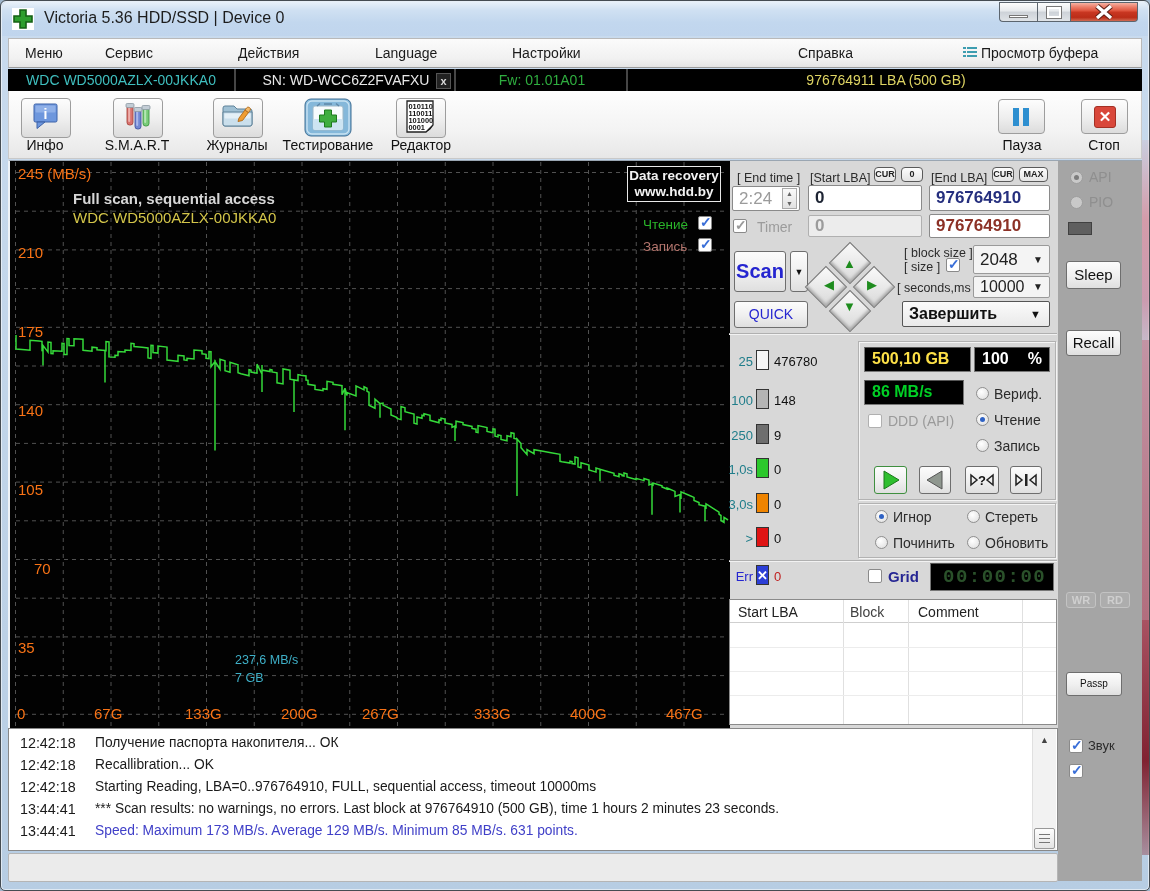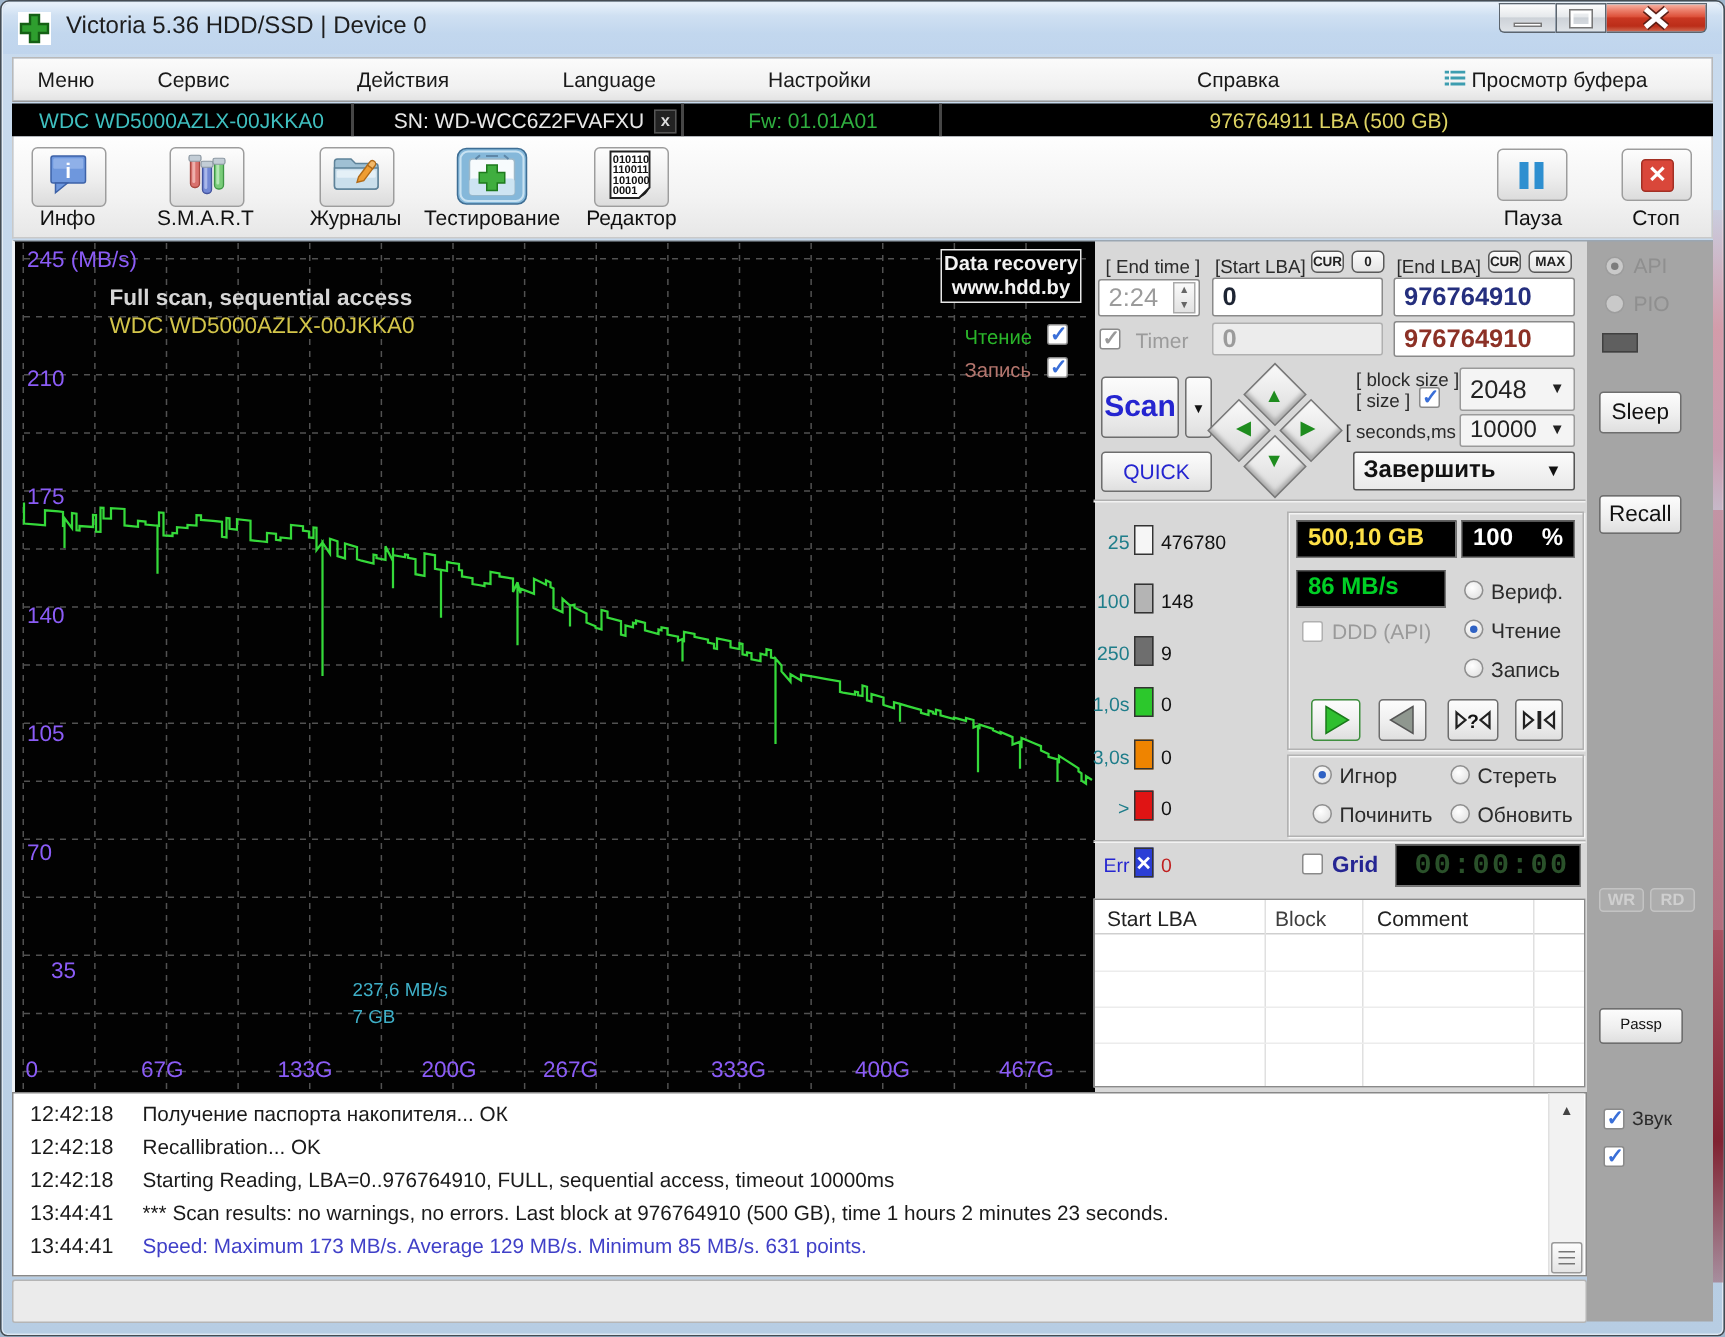--- a/index.html
+++ b/index.html
@@ -12,21 +12,21 @@
 #btnmax{left:1037px;width:34px}
 #btnclose{left:1071px;width:67px;border-radius:0 0 4px 0;border-left:none;background:linear-gradient(180deg,#f5b3a4 0%,#ee8673 18%,#dd513a 45%,#c93722 50%,#bb2d18 80%,#d06a52 100%)}
 #menubar{position:absolute;left:8px;top:38px;width:1134px;height:30px;background:linear-gradient(180deg,#fbfbfb,#f1f1f1 70%,#e4e4e4);border:1px solid #b9b9b9;border-bottom:1px solid #9a9a9a}
 .mitem{position:absolute;top:45px;font-size:14px;color:#1a1a1a}
 #blackbar{position:absolute;left:8px;top:69px;width:1134px;height:22px;background:#000}
 .bseg{position:absolute;top:69px;height:22px;border-right:2px solid #464646;font-size:14px;line-height:22px;text-align:center;white-space:nowrap}
 #toolbar{position:absolute;left:8px;top:91px;width:1134px;height:68px;background:linear-gradient(180deg,#fefefe,#f3f3f3 60%,#e7e7e7);border:1px solid #c9c9c9;border-top:none}
 .tbtn{position:absolute;top:6px;width:50px;height:40px;border:1px solid #9d9d9d;border-radius:4px;background:linear-gradient(180deg,#fdfdfd,#eee 55%,#dcdcdc)}
 .tlab{position:absolute;top:137px;font-size:14px;color:#111;text-align:center;width:110px}
 #graph{position:absolute;left:8px;top:160px;width:722px;height:568px;background:#020202;border-left:2px solid #eef2f6;border-top:1px solid #9aa6b2}
-.glab{position:absolute;font-size:15px;color:#8b5cf6;z-index:3}
+.glab{position:absolute;font-size:15px;color:#f97316;z-index:3}
 #panel{position:absolute;left:730px;top:160px;width:328px;height:568px;background:#d8d8d8;border-top:1px solid #9aa6b2}
 #sidebar{position:absolute;left:1058px;top:160px;width:84px;height:721px;background:#a5a5a5;border-top:1px solid #9aa6b2}
 .plab{position:absolute;font-size:12.5px;color:#2b2b2b;white-space:nowrap}
 .field{position:absolute;background:#fff;border:1px solid #8a8a8a;border-radius:2px;font-weight:bold;font-size:17px;padding-left:6px}
 .minibtn{position:absolute;height:15px;border:1px solid #5a5a5a;border-radius:4px;background:linear-gradient(180deg,#fdfdfd,#e4e4e4);font-size:9px;font-weight:bold;color:#222;text-align:center;line-height:13px}
 .chk{position:absolute;width:14px;height:14px;background:#fff;border:1px solid #8a8a8a;border-radius:2px}
 .chk.c:after{content:"\2713";position:absolute;left:1px;top:-3px;font-size:14px;font-weight:bold;color:#3a6fd8}
 .chk.g:after{content:"\2713";position:absolute;left:1px;top:-3px;font-size:14px;font-weight:bold;color:#9a9a9a}
 .radio{position:absolute;width:13px;height:13px;border-radius:50%;border:1px solid #8f8f8f;background:radial-gradient(circle at 40% 35%,#fff,#dcdcdc)}
 .radio.sel:after{content:"";position:absolute;left:3px;top:3px;width:5px;height:5px;border-radius:50%;background:#2f62c4}
@@ -194,22 +194,22 @@
         <line x1="636.25" y1="162" x2="636.25" y2="726"></line>
         <line x1="684.00" y1="162" x2="684.00" y2="726"></line>
       </g>
 <polyline points="16,335.0 16,349.0 25,349.8 25,349.8 30,350.2 30,340.2 39,340.9 39,340.9 42,341.3 42,351.3 43,345.4 43,365.4 43,345.4 48,352.1 48,342.1 51,342.5 51,353.5 53,353.7 53,350.7 62,351.3 62,343.3 64,343.4 64,354.4 67,354.5 67,338.5 69,338.6 69,345.6 74,345.8 74,338.8 83,339.3 83,350.3 92,351.2 92,347.2 97,347.7 97,349.7 105,350.5 105,382.5 105,350.5 106,350.6 106,341.6 109,341.9 109,356.9 115,357.3 115,355.3 118,355.5 118,351.5 125,352.0 125,350.0 131,350.4 131,343.4 134,343.6 134,346.6 142,347.2 142,347.2 148,347.9 148,357.9 151,358.3 151,345.3 153,345.5 153,352.5 158,353.1 158,346.1 167,347.1 167,360.1 175,361.0 175,361.0 178,361.3 178,355.3 184,355.9 184,359.9 187,360.3 187,358.3 194,359.0 194,350.0 202,350.8 202,353.8 206,354.3 206,358.3 209,358.6 209,351.6 211,351.8 211,366.8 215,361.6 215,450.6 215,361.6 220,369.2 220,359.2 225,360.8 225,370.8 230,372.3 230,362.3 238,364.8 238,372.8 241,373.8 241,373.8 249,375.7 249,369.7 251,370.1 251,372.1 257,373.2 257,364.2 262,374.1 262,392.1 262,374.1 262,365.1 262,370.1 270,371.5 270,369.5 272,369.9 272,371.9 277,372.8 277,382.8 283,383.9 283,368.9 290,370.2 290,379.2 294,379.9 294,411.9 294,379.9 298,380.6 298,374.6 301,375.2 301,375.2 306,376.0 306,380.0 308,380.3 308,384.3 315,385.4 315,389.4 319,390.0 319,390.0 323,390.7 323,388.7 327,389.3 327,381.3 333,382.3 333,384.3 338,385.1 338,385.1 342,385.7 342,394.7 345,388.2 345,430.2 345,388.2 347,395.5 347,392.5 356,395.9 356,385.9 364,389.8 364,386.8 367,388.3 367,391.3 369,392.3 369,405.3 375,408.2 375,399.2 380,403.7 380,417.7 380,403.7 383,403.1 383,405.1 391,409.0 391,415.0 397,417.5 397,418.5 401,419.6 401,406.6 405,407.7 405,411.7 414,414.1 414,423.1 417,423.9 417,416.9 422,418.2 422,415.2 424,415.7 424,413.7 430,415.3 430,420.3 439,422.7 439,419.7 441,420.2 441,418.2 445,419.0 445,423.0 452,424.4 452,427.4 455,426.0 455,441.0 455,426.0 456,428.2 456,421.2 463,422.6 463,424.6 472,426.4 472,428.4 476,429.2 476,432.2 478,432.6 478,425.6 487,427.5 487,431.5 493,432.8 493,428.8 495,429.2 495,436.2 498,436.9 498,434.9 501,435.5 501,439.5 507,440.8 507,435.8 511,436.7 511,432.7 514,433.4 514,438.4 517,439.0 517,496.0 517,439.0 521,443.6 521,447.6 523,449.9 523,449.9 527,454.5 527,449.5 534,453.7 534,449.7 543,451.3 543,451.3 551,452.7 551,452.7 560,454.3 560,461.3 562,461.7 562,461.7 570,463.1 570,461.1 572,461.5 572,463.5 575,464.0 575,457.0 578,457.9 578,466.9 581,467.7 581,462.7 589,465.0 589,470.0 596,472.1 596,468.1 600,469.2 600,481.2 600,469.2 605,470.7 605,470.7 614,473.3 614,475.3 617,476.1 617,476.1 619,476.7 619,473.7 622,474.6 622,475.6 624,476.1 624,473.1 627,473.9 627,476.9 636,479.4 636,478.4 638,478.9 638,478.9 644,480.6 644,478.6 649,480.0 649,485.0 652,483.8 652,514.8 652,483.8 653,486.1 653,483.1 662,485.9 662,486.9 667,489.0 667,488.0 675,491.4 675,496.4 680,494.5 680,512.5 680,494.5 681,498.9 681,491.9 689,495.3 689,495.3 694,497.4 694,500.4 699,502.6 699,504.6 705,506.2 705,521.2 705,506.2 706,508.9 706,503.9 710,506.4 710,506.4 719,512.2 719,514.2 721,515.5 721,520.5 724,522.4 724,517.4 728,520.0" fill="none" stroke="#35d93a" stroke-width="1.5"></polyline>
 </svg>
 <div class="glab" style="left:8px;top:4px">245 (MB/s)</div>
     <div class="glab" style="left:8px;top:83px">210</div>
     <div class="glab" style="left:8px;top:162px">175</div>
     <div class="glab" style="left:8px;top:241px">140</div>
     <div class="glab" style="left:8px;top:320px">105</div>
-    <div class="glab" style="left:8px;top:399px">70</div>
-    <div class="glab" style="left:24px;top:478px">35</div>
+    <div class="glab" style="left:24px;top:399px">70</div>
+    <div class="glab" style="left:8px;top:478px">35</div>
     <div class="glab" style="left:7px;top:544px">0</div>
     <div class="glab" style="left:84px;top:544px">67G</div>
     <div class="glab" style="left:175px;top:544px">133G</div>
     <div class="glab" style="left:271px;top:544px">200G</div>
     <div class="glab" style="left:352px;top:544px">267G</div>
     <div class="glab" style="left:464px;top:544px">333G</div>
     <div class="glab" style="left:560px;top:544px">400G</div>
     <div class="glab" style="left:656px;top:544px">467G</div>
 <div class="abs" style="left:63px;top:29px;font-size:15px;font-weight:bold;color:#d6d6d6">Full scan, sequential access</div>
 <div class="abs" style="left:63px;top:48px;font-size:15px;color:#d3c54a">WDC WD5000AZLX-00JKKA0</div>

